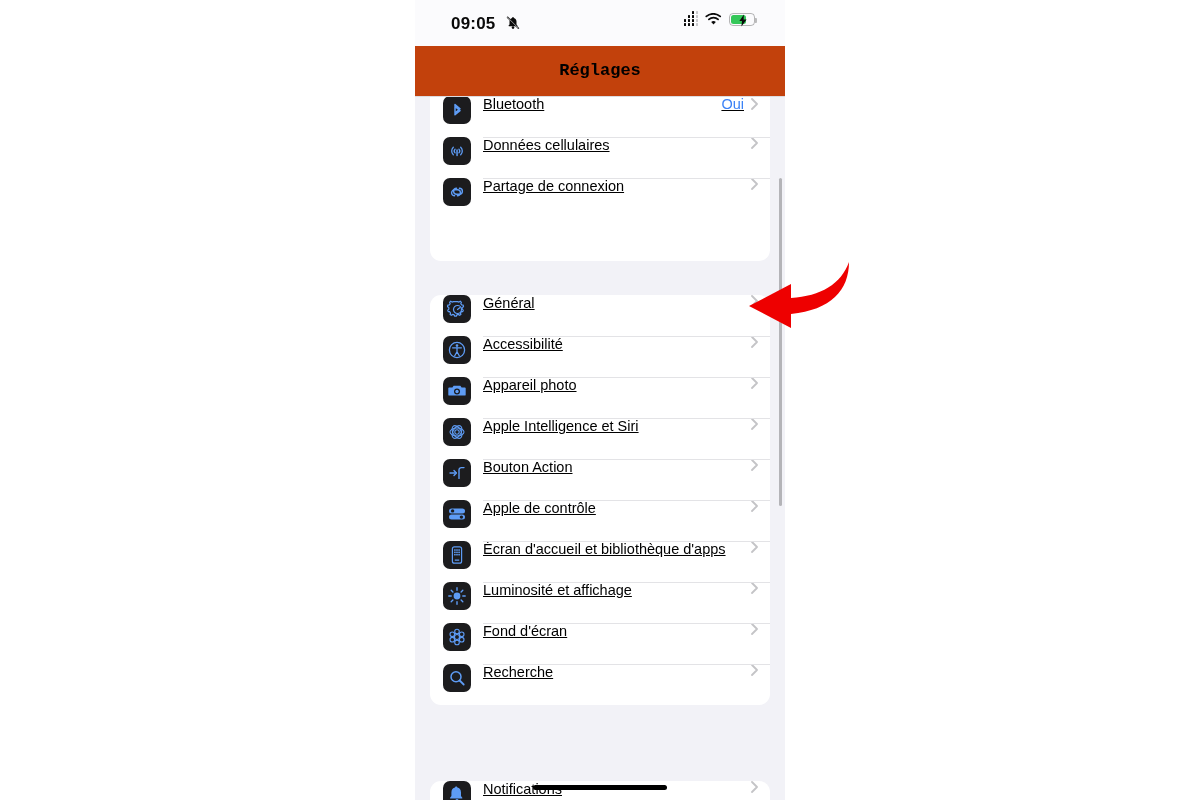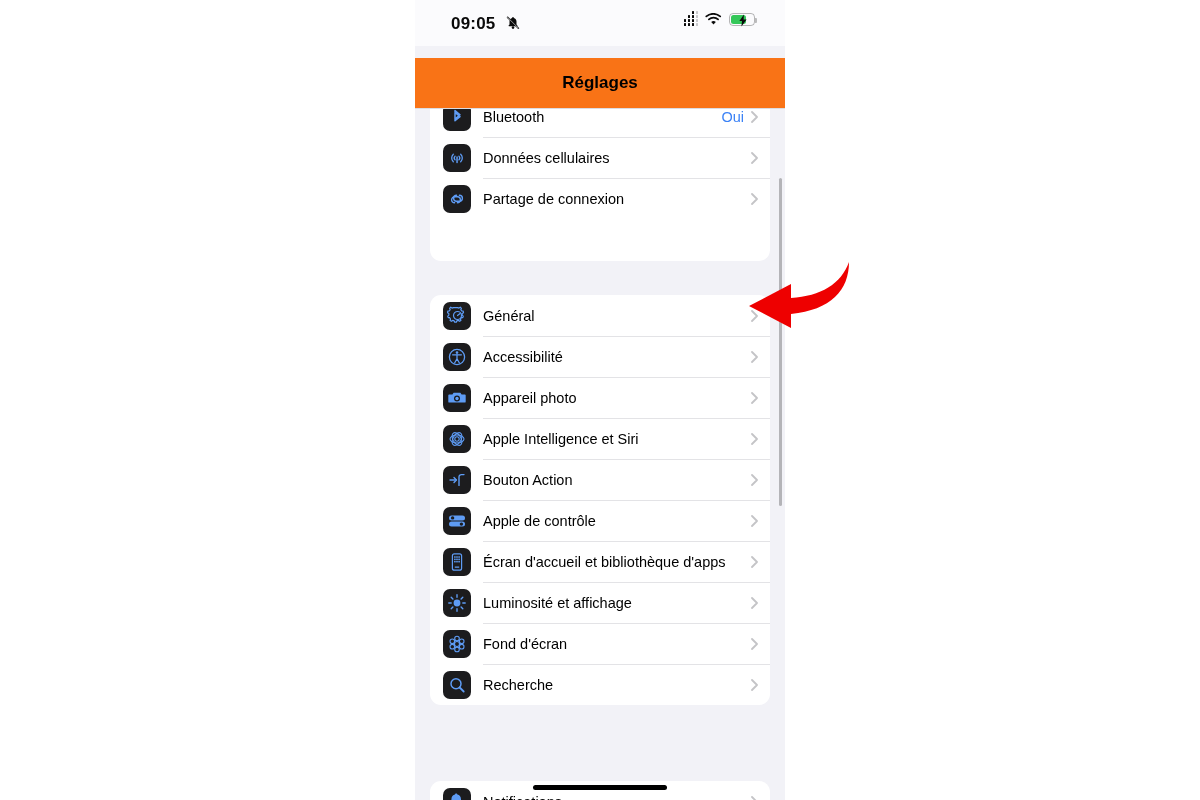--- a/index.html
+++ b/index.html
@@ -110,26 +110,27 @@
     left: 8px;
     top: 0px;
     font-size: 12px;
     line-height: 13px;
     color: #000;
   }
 
   
   .nav-bar {
     position: absolute;
-    left: 0; top: 58px;
+    left: 0; top: 46px;
     width: 370px;
     height: 50px;
-    background: #f97316;
+    background: #c2410c;
     border-bottom: 1px solid #dcdce0;
     z-index: 4;
+    font-family: Liberation Mono, monospace;
   }
   .nav-title {
     position: absolute;
     left: 0; right: 0;
     top: 15px;
     text-align: center;
     font-size: 17px;
     font-weight: bold;
     color: #000;
   }
@@ -148,23 +149,24 @@
     width: 340px;
     background: #ffffff;
     border-radius: 11px;
     overflow: hidden;
   }
 
   .row {
     position: relative;
     height: 41px;
     display: flex;
-    align-items: center;
+    align-items: flex-start;
     padding-left: 13px;
     box-sizing: border-box;
+    text-decoration: underline;
   }
   .row + .row::before {
     content: "";
     position: absolute;
     left: 53px; right: 0; top: 0;
     height: 1px;
     background: #e3e3e6;
   }
 
   .icon-tile {

